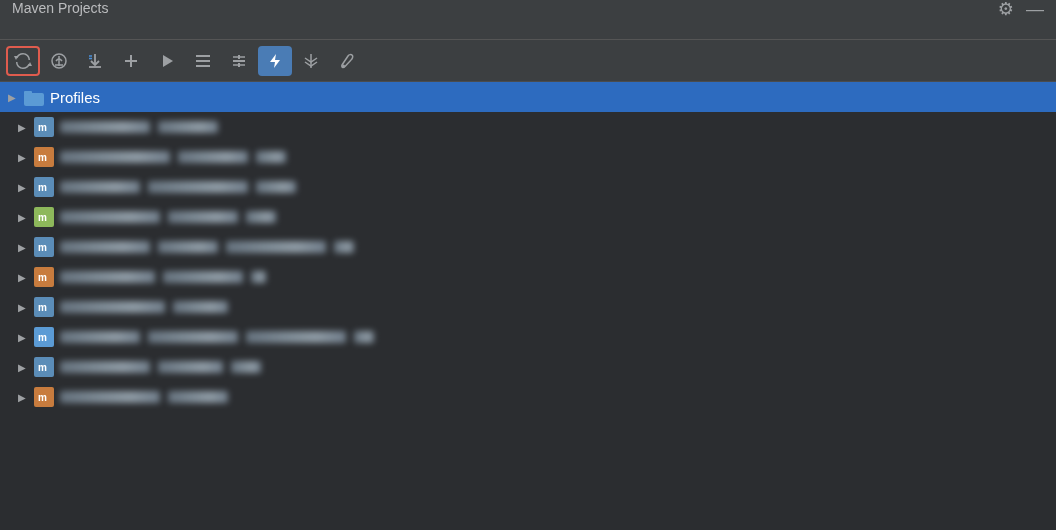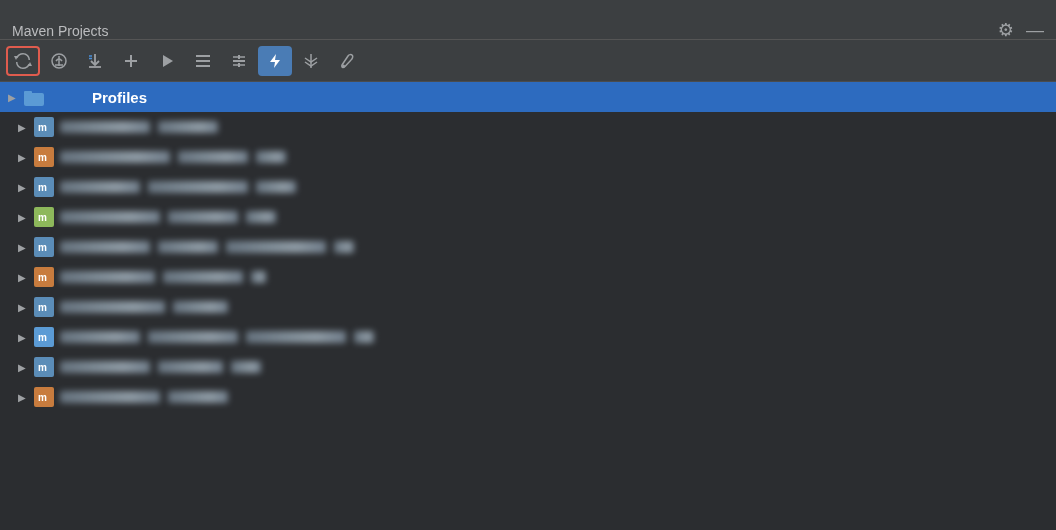--- a/index.html
+++ b/index.html
@@ -8,21 +8,21 @@
       height: 530px;
       background: #2b2d30;
       font-family: 'Segoe UI', Arial, sans-serif;
       overflow: hidden;
       color: #cdd1d5;
     }
 
     
     .title-bar {
       display: flex;
-      align-items: flex-end;
+      align-items: flex-start;
       justify-content: space-between;
       background: #3c3f41;
       height: 40px;
       padding: 0 12px;
       border-bottom: 1px solid #555;
     }
     .title-bar-title {
       font-size: 14px;
       color: #bbbcbe;
       font-weight: 400;
@@ -235,21 +235,21 @@
 <div class="content-area">
 
   <div class="tree-row selected">
     <span class="arrow">▶</span>
     <span>
       <svg width="20" height="16" viewBox="0 0 20 16" style="margin-right:6px;vertical-align:middle;flex-shrink:0;display:inline-block;">
         <rect x="0" y="3" width="20" height="13" rx="2" fill="#5b9bd5"></rect>
         <rect x="0" y="1" width="8" height="4" rx="1" fill="#5b9bd5"></rect>
       </svg>
     </span>
-    <span class="label" style="color:#fff;font-weight:700;font-size:15px;margin-left:42px;">Profiles</span>
+    <span class="label" style="color:#fff;font-weight:400;font-size:15px;">Profiles</span>
   </div>
 
   <div id="project-rows">
       <div class="project-row">
         <span class="arrow" style="width: 16px; font-size: 10px; color: rgb(157, 160, 163); flex-shrink: 0;">▶</span>
         <div style="width: 20px; height: 20px; margin-right: 6px; flex-shrink: 0; border-radius: 2px; background: rgb(91, 141, 184); display: flex; align-items: center; justify-content: center; font-size: 10px; color: rgb(255, 255, 255); font-weight: bold; position: relative; overflow: hidden;">
           <svg width="16" height="16" viewBox="0 0 16 16">
             <text x="2" y="12" font-size="10" fill="white" font-family="Arial" font-weight="bold">m</text>
           </svg>
         </div>

